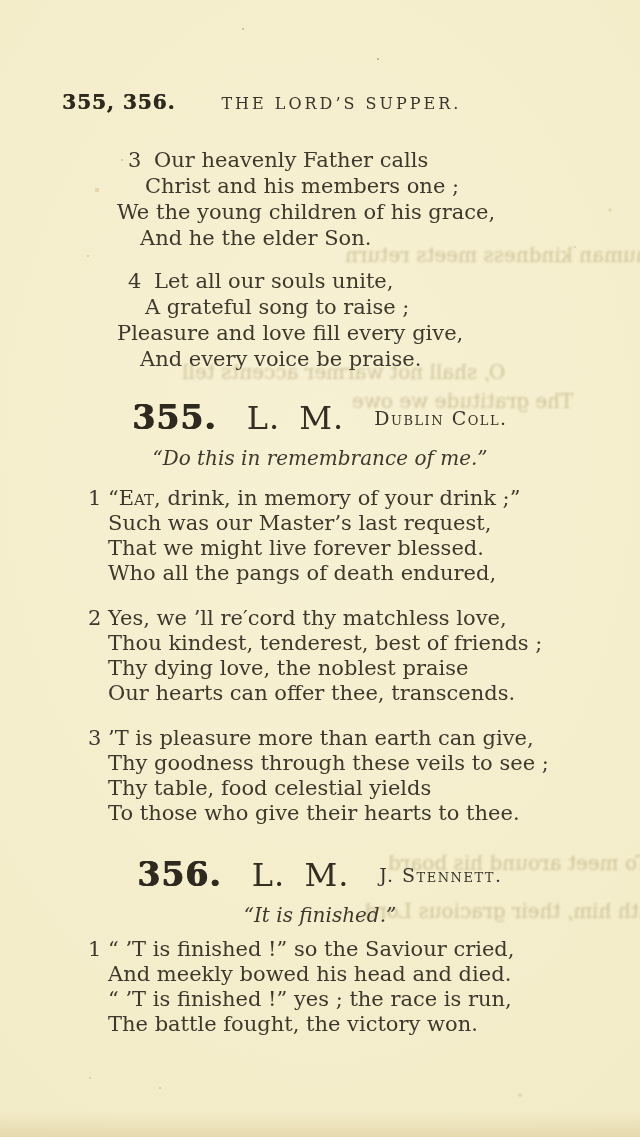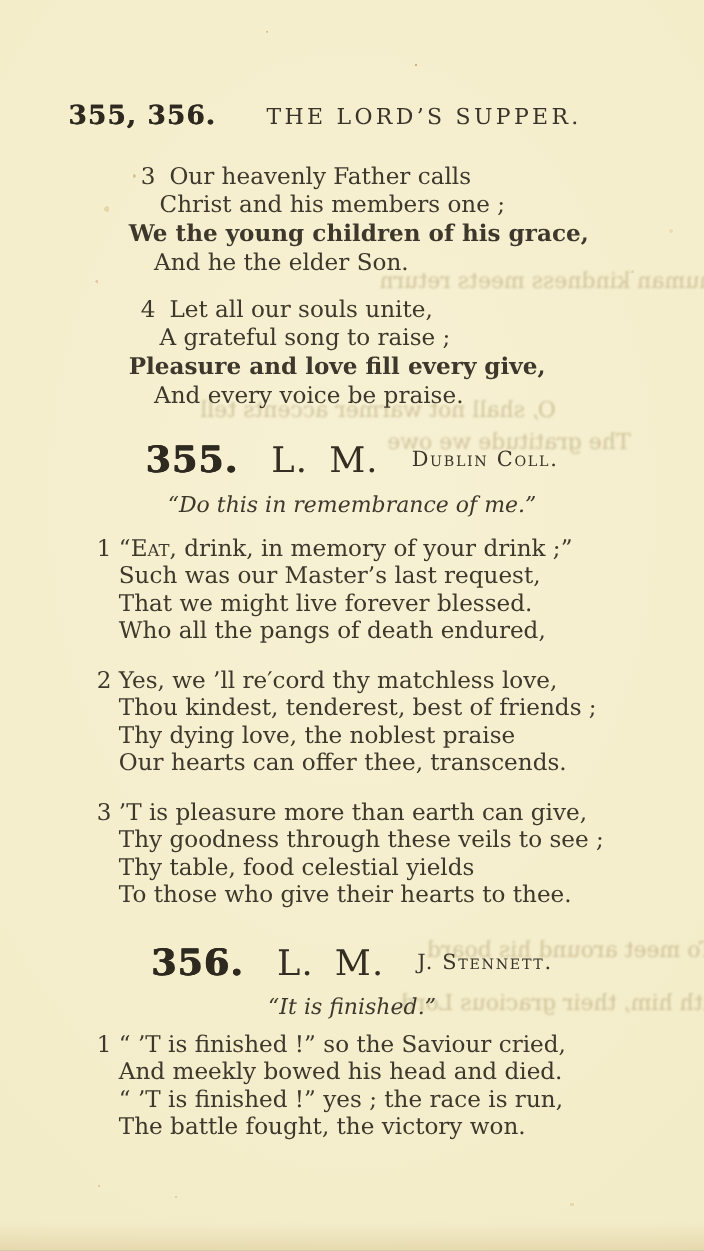--- a/index.html
+++ b/index.html
@@ -21,35 +21,35 @@
       radial-gradient(2px 2px at 160px 1088px, rgba(180,130,70,.30) 60%, rgba(180,130,70,0) 61%),
       radial-gradient(1.5px 1.5px at 90px 1078px, rgba(180,130,70,.30) 60%, rgba(180,130,70,0) 61%),
       radial-gradient(3px 3px at 520px 1095px, rgba(200,160,100,.28) 60%, rgba(200,160,100,0) 61%),
       linear-gradient(to top, rgba(186,148,82,.22), rgba(186,148,82,0) 26px),
       radial-gradient(120% 100% at 50% 40%, #f7f1d4 0%, #f3ecc8 70%, #ece3bb 100%);
     background-repeat:no-repeat;
   }
 
   
   .running-head { position:absolute; top:90px; left:62px; display:flex; align-items:baseline; gap:46px; }
-  .page-nums { font-size:24px; font-weight:bold; letter-spacing:1px; color:#2f2a20;
+  .page-nums { font-size:20px; font-weight:bold; letter-spacing:1px; color:#2f2a20;
                text-shadow:.6px 0 currentColor; }
-  .running-title { font-size:20px; letter-spacing:3px; color:#3a342a; }
+  .running-title { font-size:16px; letter-spacing:3px; color:#3a342a; }
 
   
   .verse { position:relative; font-size:21px; }
   .verse .line { margin:0; }
   .vnum { position:absolute; top:0; }
 
   .continued { position:absolute; top:147px; left:0; right:0; }
   .sm { margin:0 0 17px 90px; line-height:26px; }
   .sm .vnum { left:38px; }
   .sm .l0 { padding-left:64px; }
   .sm .l1 { padding-left:55px; }
-  .sm .l2 { padding-left:27px;font-weight:bold; }
+  .sm .l2 { padding-left:27px; }
   .sm .l3 { padding-left:50px; }
 
   .lm { margin:0 0 20px 88px; line-height:25px; }
   .lm .vnum { left:0; }
   .lm .line { padding-left:20px; }
 
   
   .hymn { position:absolute; left:0; right:0; }
   #hymn-355 { top:398px; }
   #hymn-356 { top:855px; }

